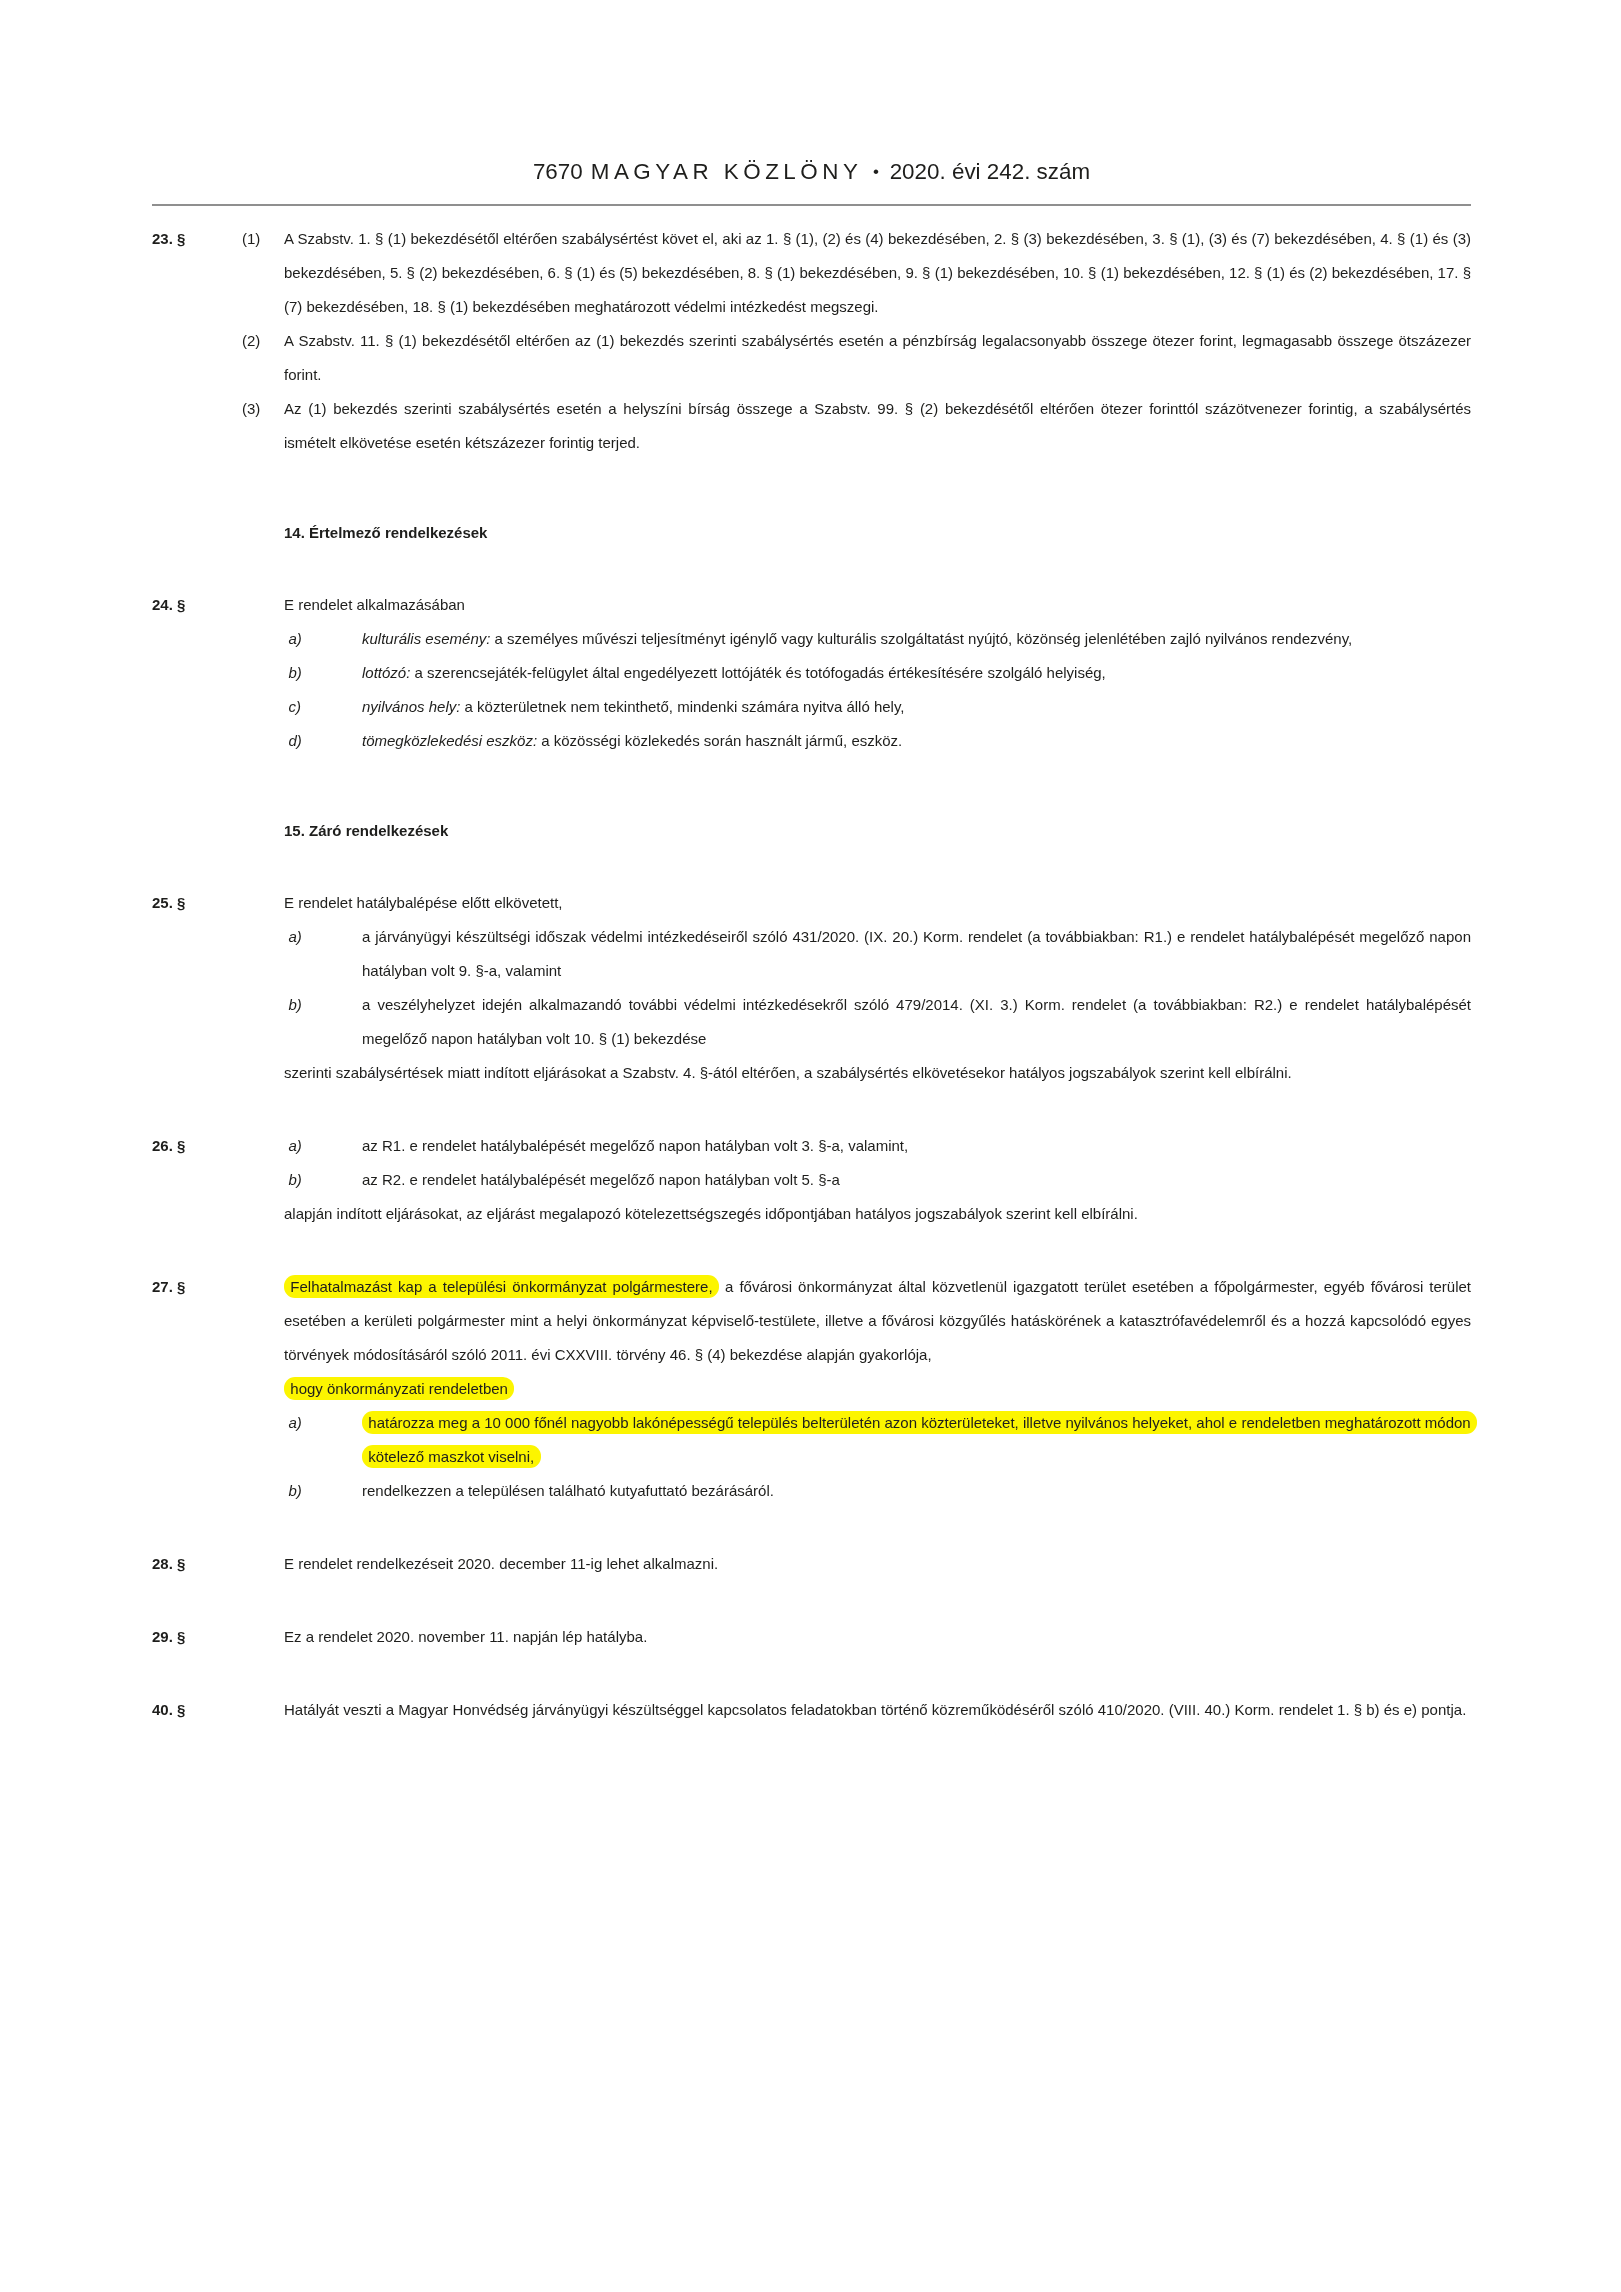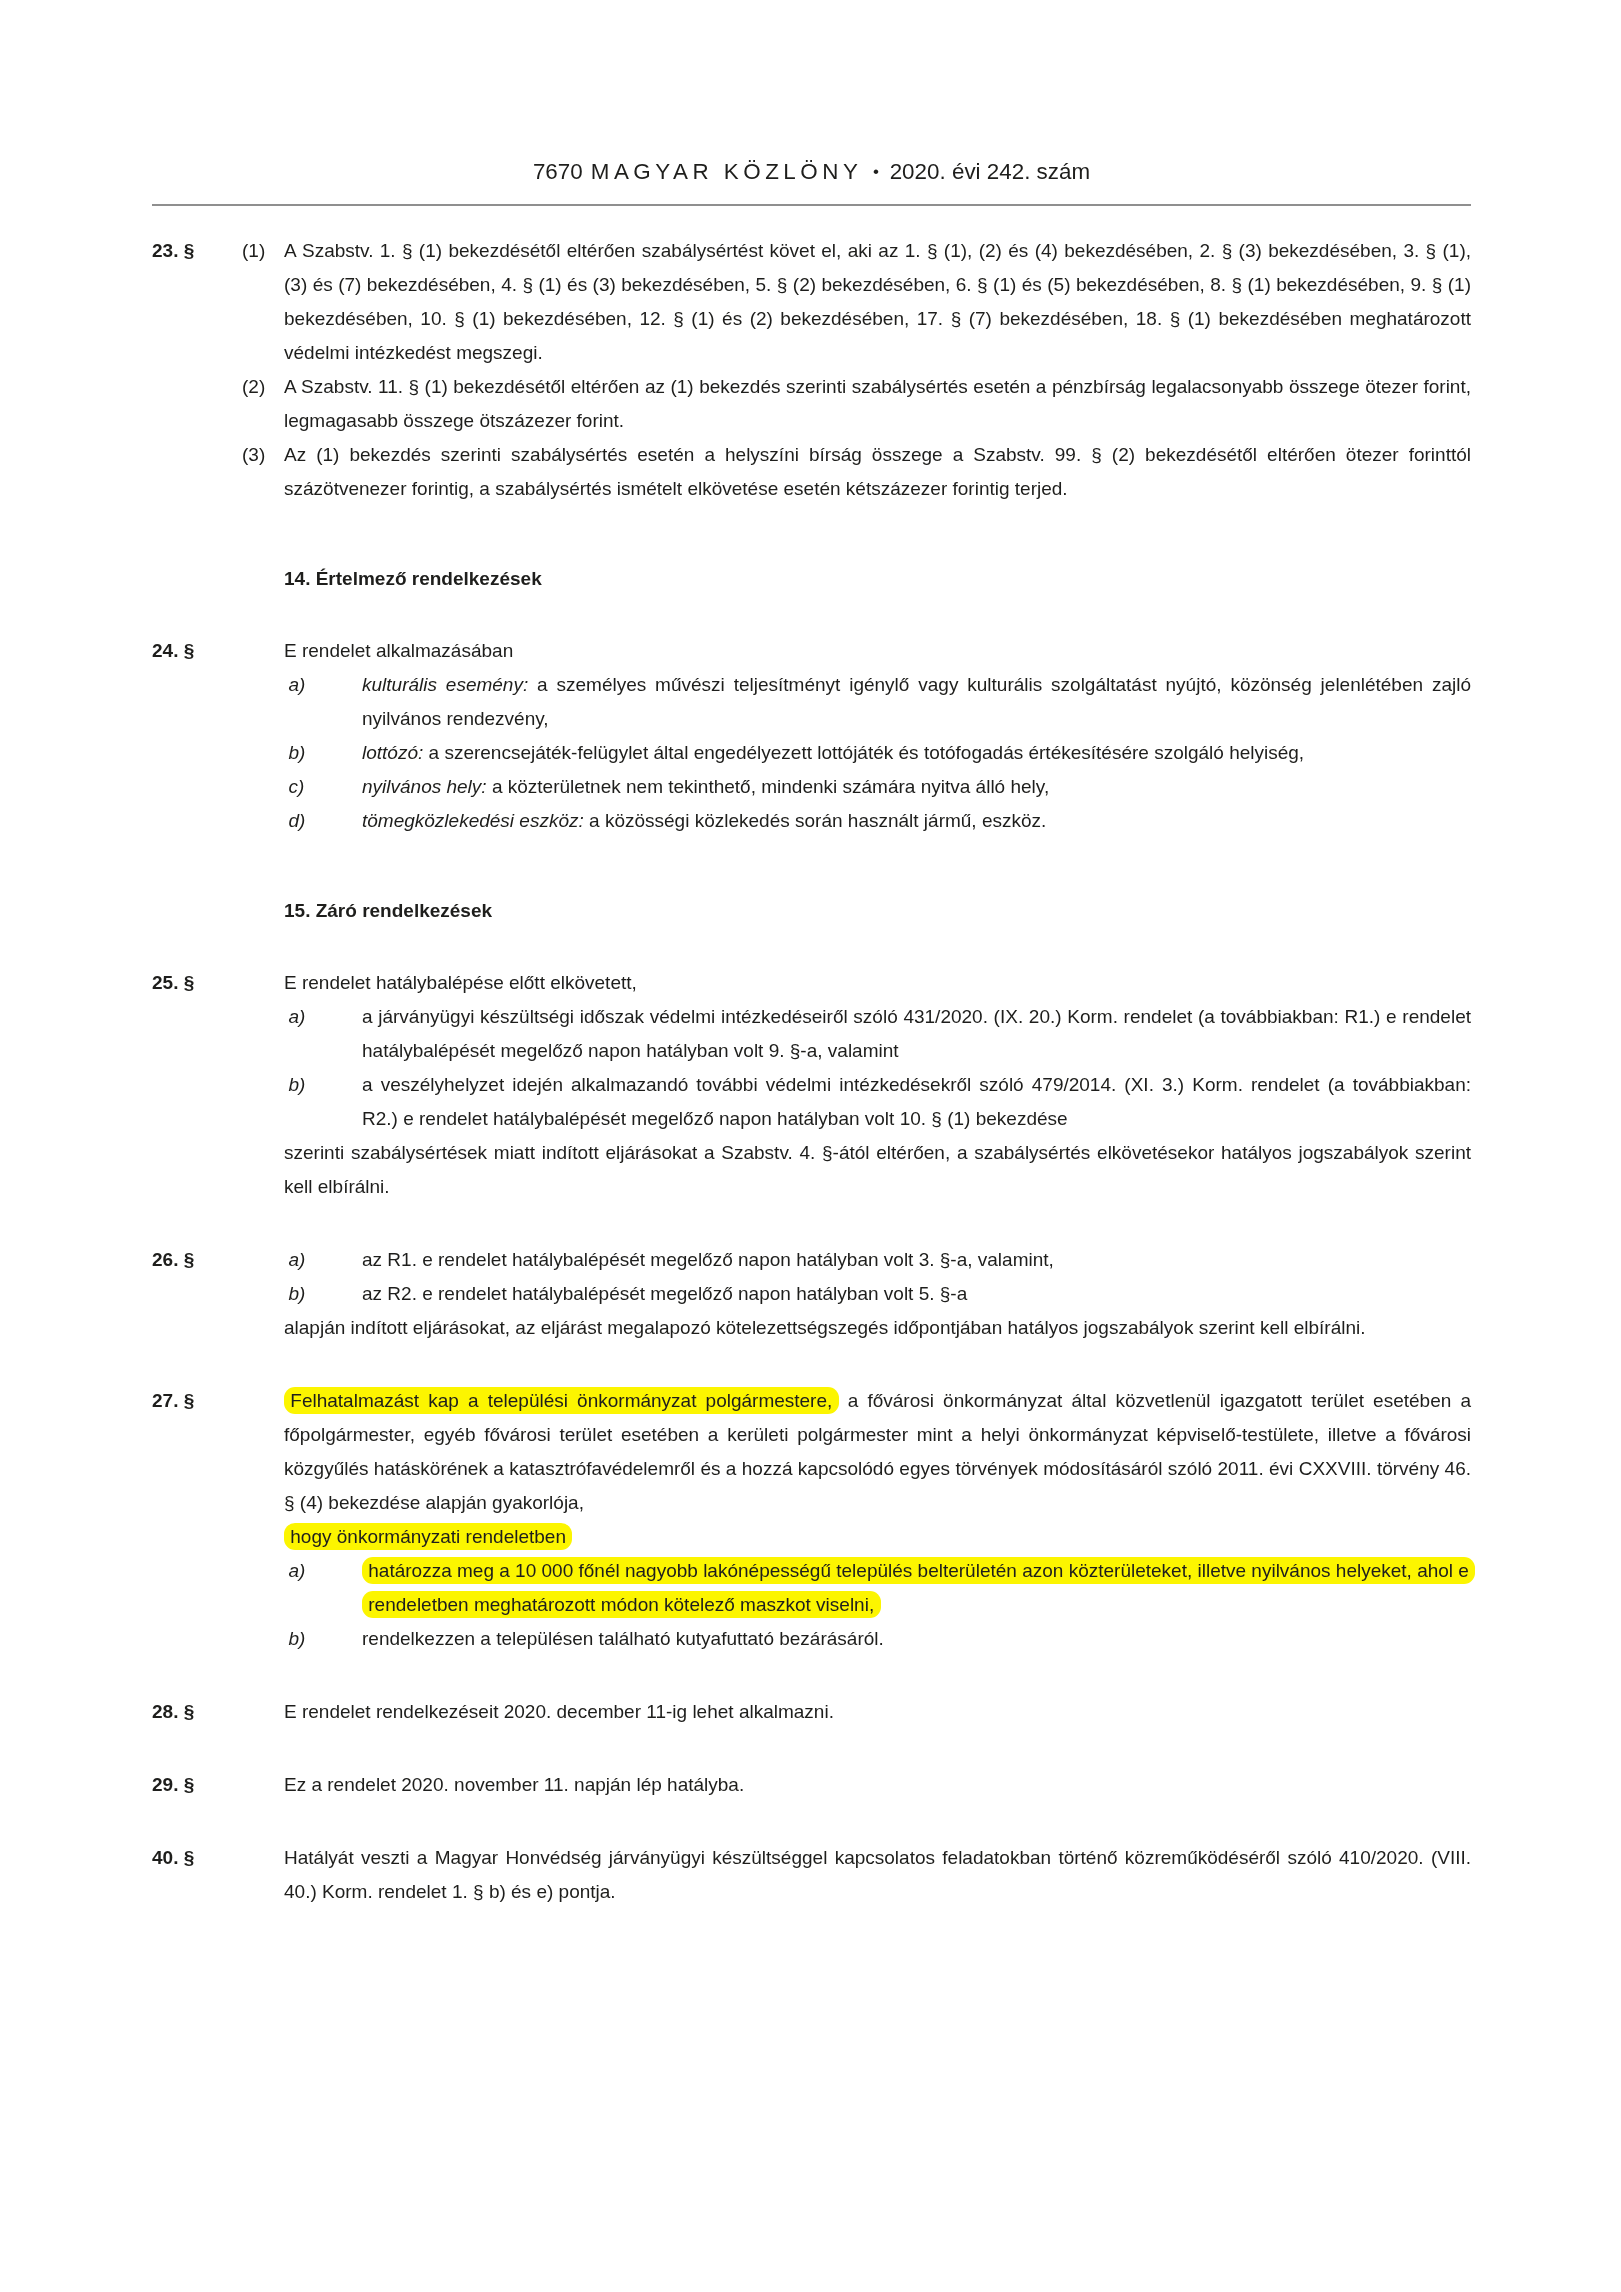--- a/index.html
+++ b/index.html
@@ -15,22 +15,22 @@
     font-size:22.4px;line-height:27px;
   }
   .journal-line{white-space:nowrap;margin-left:8px;}
   .journal-title{letter-spacing:4.5px;}
   .journal-sep{font-size:17px;margin:0 10.7px;position:relative;top:-1.8px;}
   .header-rule{
     position:absolute;left:152px;top:204px;width:1319px;height:1.8px;
     background:var(--rule,#8f8f8f);
   }
   #doc-content{
-    position:absolute;left:152px;top:234px;width:1319px;
-    font-size:19px;line-height:34px;
+    position:absolute;left:152px;top:222px;width:1319px;
+    font-size:15px;line-height:34px;
   }
   .section{position:relative;margin-bottom:39px;}
   .sec-label{position:absolute;left:0;top:0;font-weight:bold;white-space:nowrap;}
   .sec-body{margin-left:132px;}
   .block{text-align:justify;}
   .block.numbered{position:relative;}
   .pmark{position:absolute;left:-42px;top:0;}
   .block.lettered{position:relative;padding-left:78px;}
   .lmark{position:absolute;left:4.5px;top:0;font-style:italic;}
   .heading{font-weight:bold;margin:56px 0 38px 132px;}

